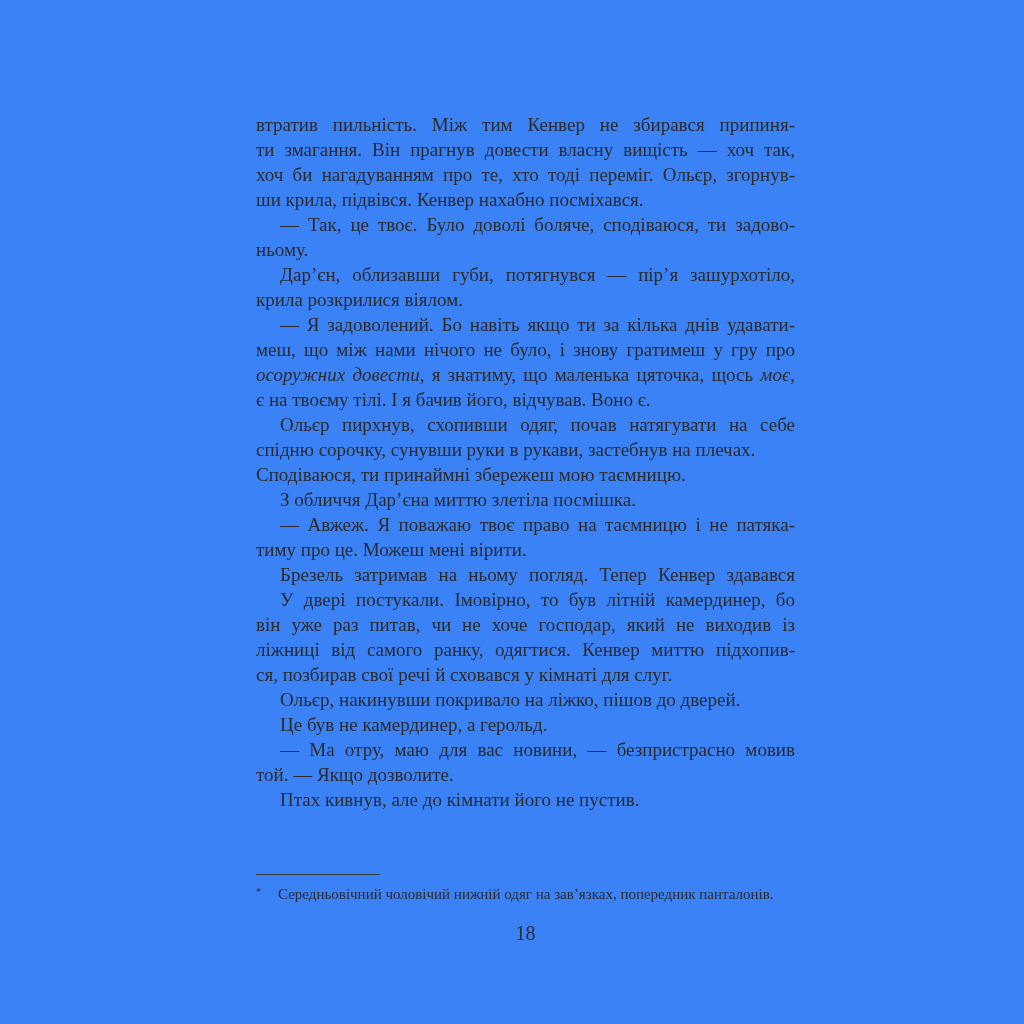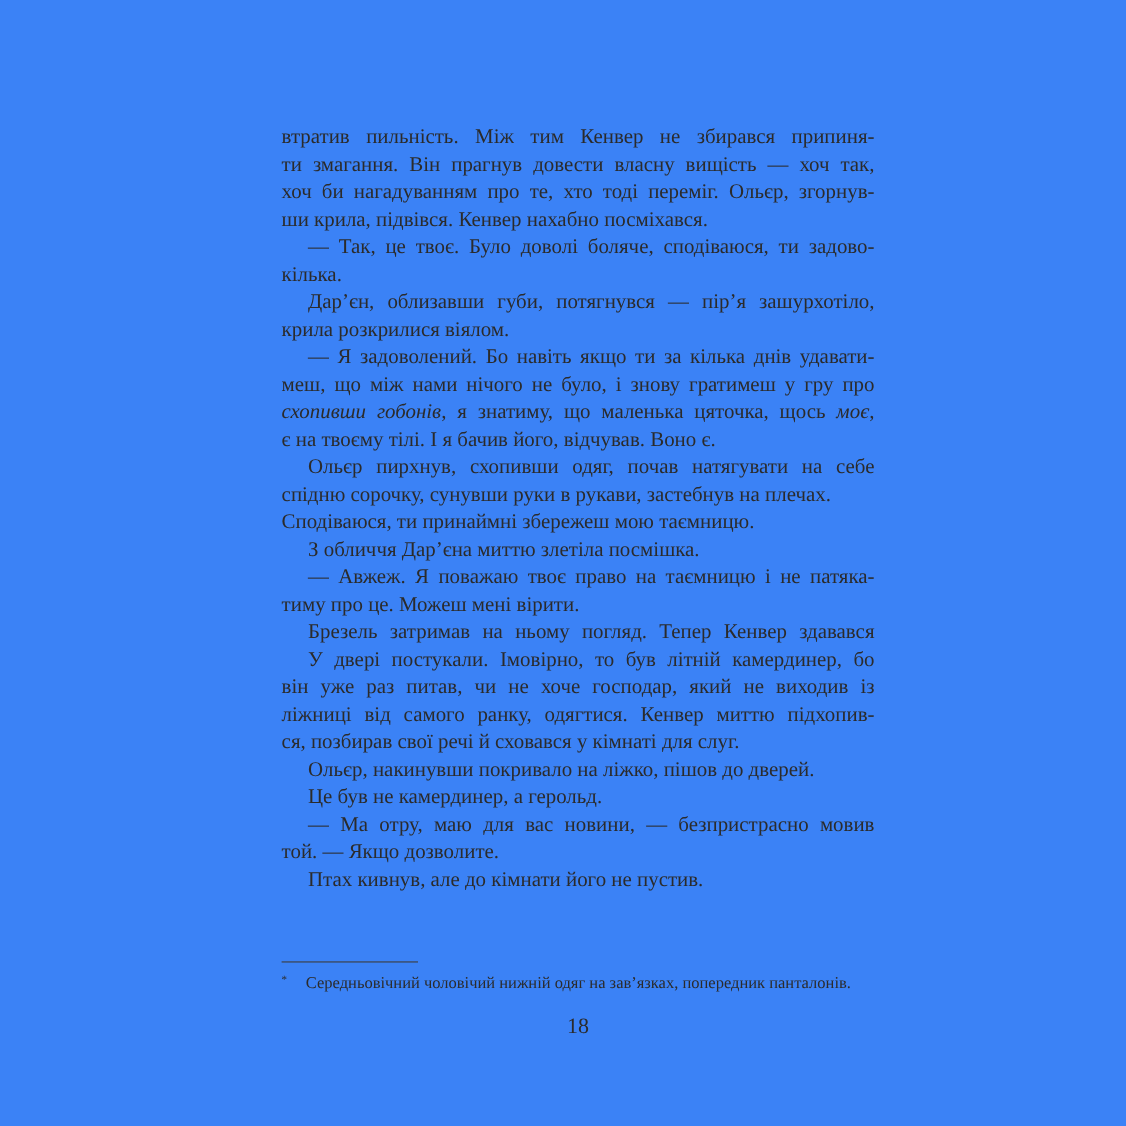--- a/index.html
+++ b/index.html
@@ -84,26 +84,26 @@
 <body>
 
 <div class="page">
 
   <div class="text-block">
       <div class="line"><span>втратив пильність. Між тим Кенвер не збирався припиня-</span></div>
       <div class="line"><span>ти змагання. Він прагнув довести власну вищість — хоч так,</span></div>
       <div class="line"><span>хоч би нагадуванням про те, хто тоді переміг. Ольєр, згорнув-</span></div>
       <div class="line last"><span>ши крила, підвівся. Кенвер нахабно посміхався.</span></div>
       <div class="line indent"><span>— Так, це твоє. Було доволі боляче, сподіваюся, ти задово-</span></div>
-      <div class="line last"><span>кілька.</span></div>
+      <div class="line last"><span>ньому.</span></div>
       <div class="line indent"><span>Дар’єн, облизавши губи, потягнувся — пір’я зашурхотіло,</span></div>
       <div class="line last"><span>крила розкрилися віялом.</span></div>
       <div class="line indent"><span>— Я задоволений. Бо навіть якщо ти за кілька днів удавати-</span></div>
       <div class="line"><span>меш, що між нами нічого не було, і знову гратимеш у гру про</span></div>
-      <div class="line"><em>схопивши гобонів</em><span>, я знатиму, що маленька цяточка, щось </span><em>моє</em><span>,</span></div>
+      <div class="line"><em>осоружних довести</em><span>, я знатиму, що маленька цяточка, щось </span><em>моє</em><span>,</span></div>
       <div class="line last"><span>є на твоєму тілі. І я бачив його, відчував. Воно є.</span></div>
       <div class="line indent"><span>Ольєр пирхнув, схопивши одяг, почав натягувати на себе</span></div>
       <div class="line last"><span>спідню сорочку, сунувши руки в рукави, застебнув на плечах.</span></div>
       <div class="line last"><span>Сподіваюся, ти принаймні збережеш мою таємницю.</span></div>
       <div class="line last indent"><span>З обличчя Дар’єна миттю злетіла посмішка.</span></div>
       <div class="line indent"><span>— Авжеж. Я поважаю твоє право на таємницю і не патяка-</span></div>
       <div class="line last"><span>тиму про це. Можеш мені вірити.</span></div>
       <div class="line indent"><span>Брезель затримав на ньому погляд. Тепер Кенвер здавався</span></div>
       <div class="line indent"><span>У двері постукали. Імовірно, то був літній камердинер, бо</span></div>
       <div class="line"><span>він уже раз питав, чи не хоче господар, який не виходив із</span></div>

